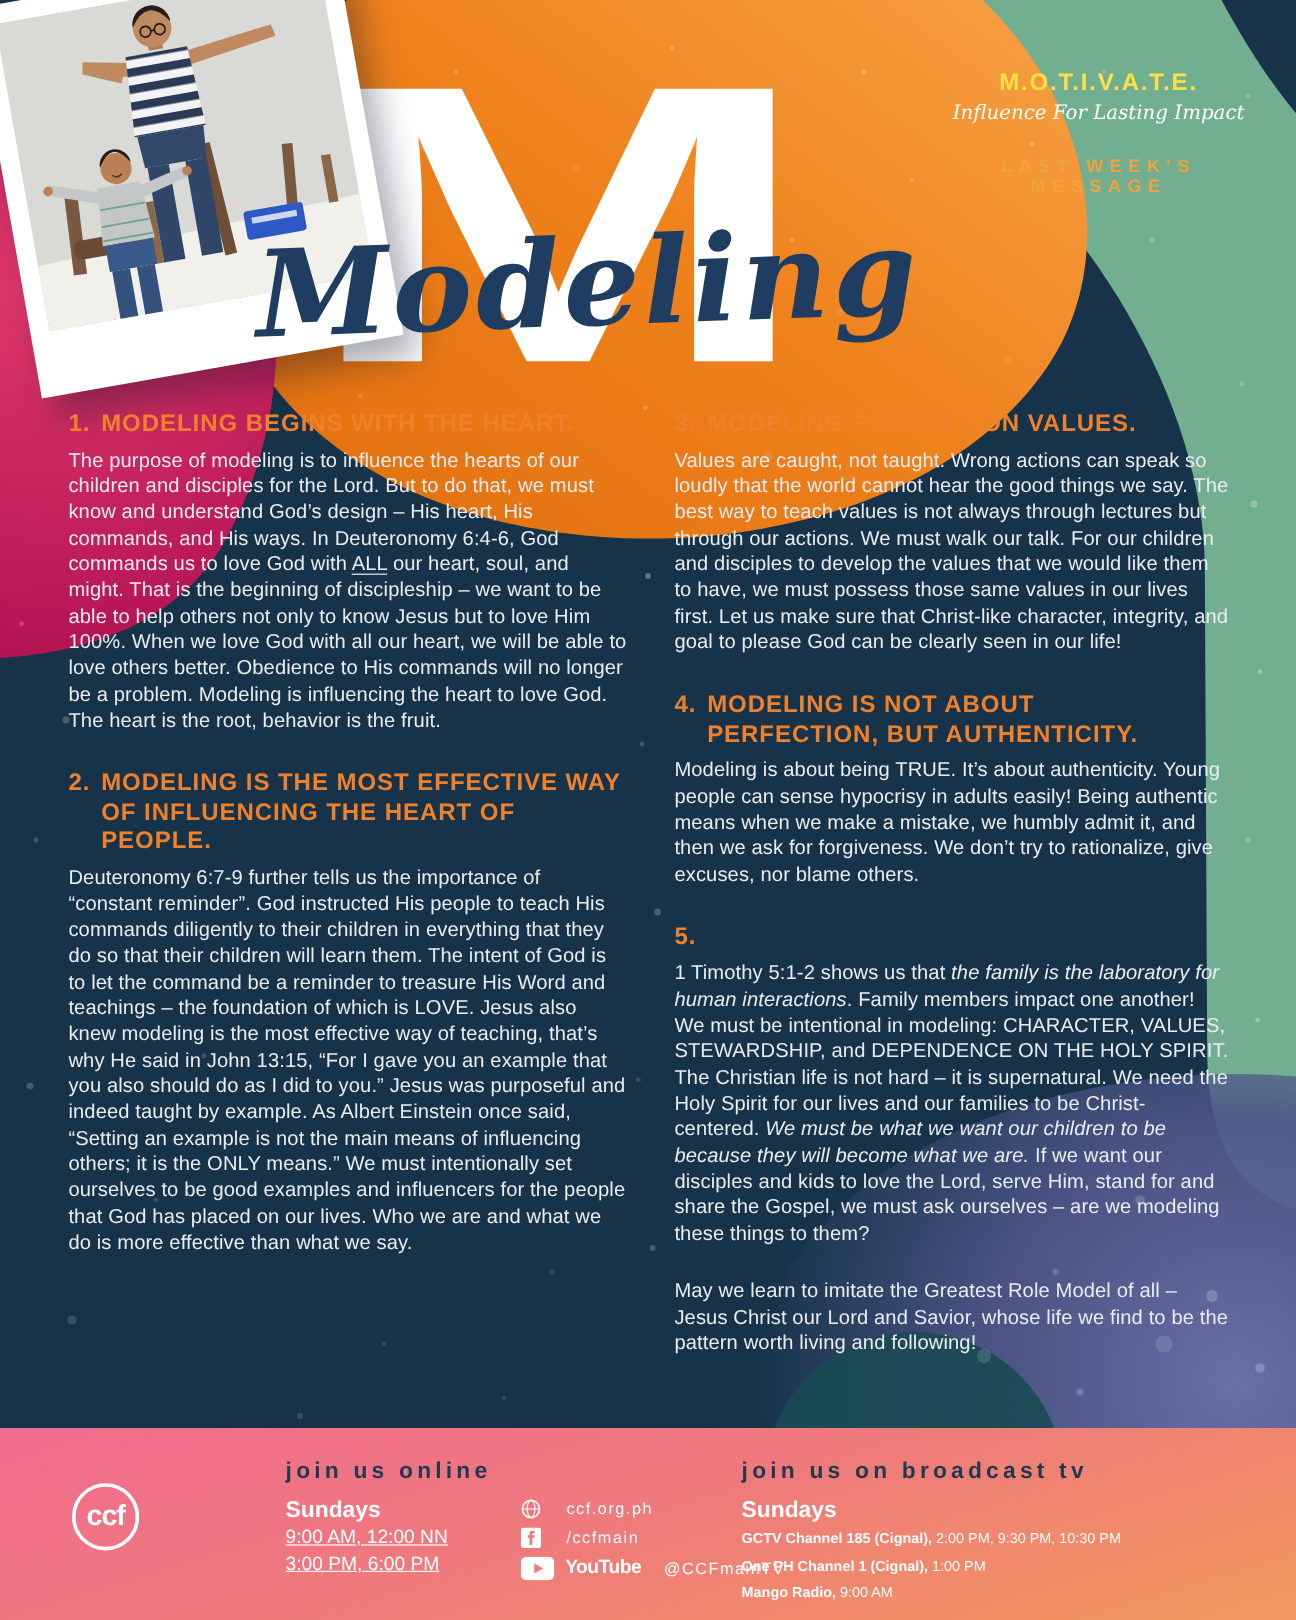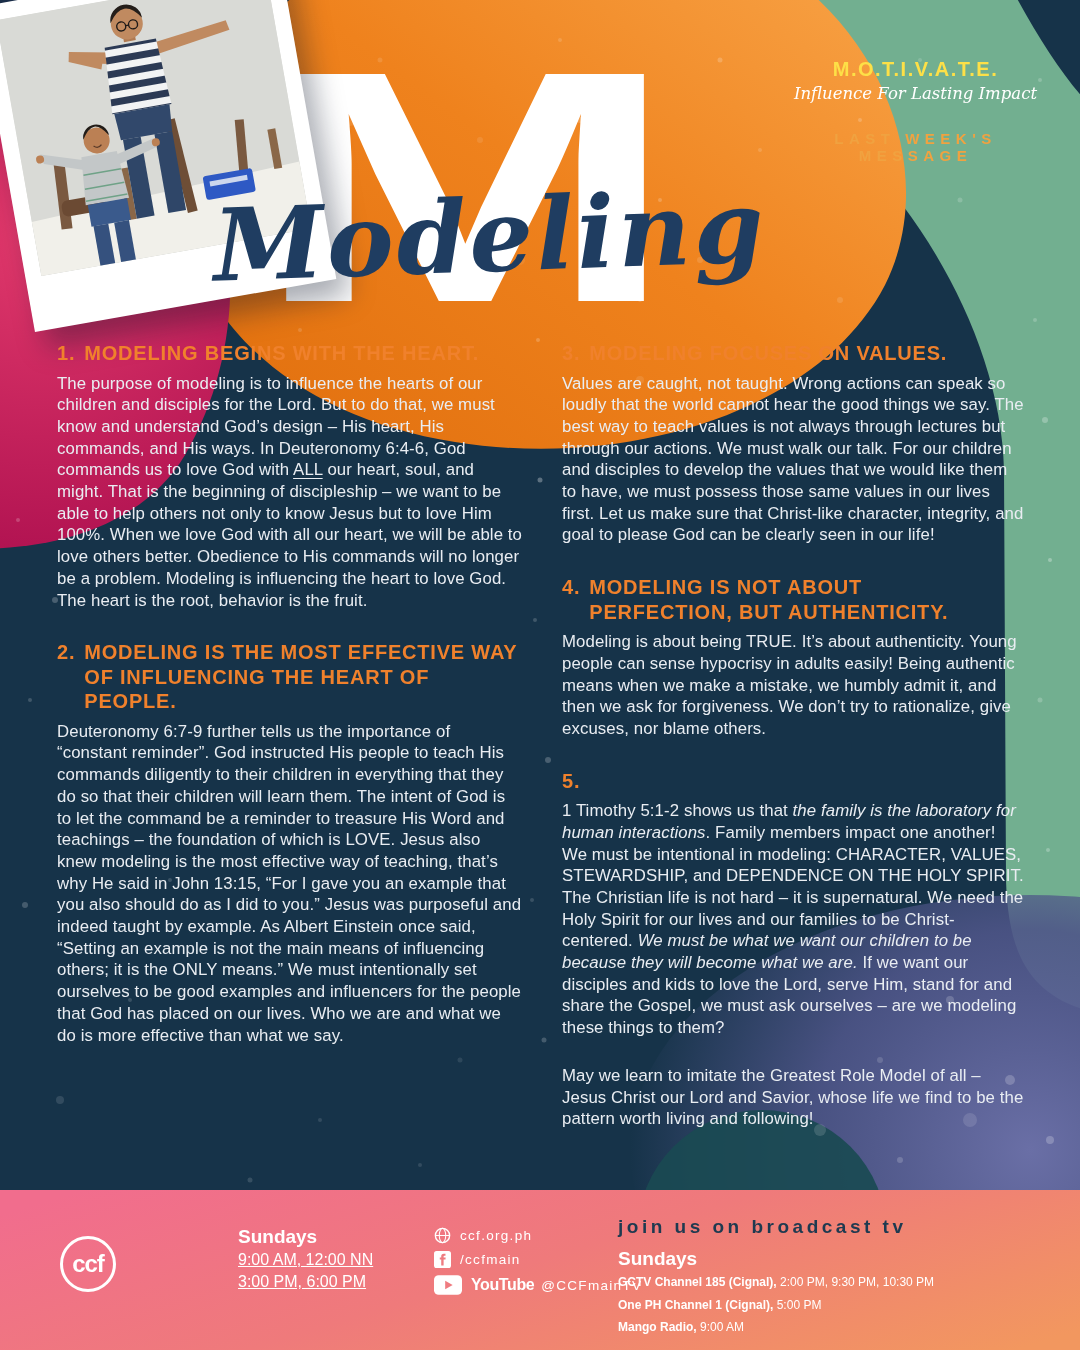--- a/index.html
+++ b/index.html
@@ -53,21 +53,21 @@
   .f-online{left:238px;}
   .f-broadcast{left:618px;}
   .f-heading{color:#1e3a50;font-size:19px;font-weight:700;letter-spacing:3.5px;}
   .f-row{display:flex;margin-top:9px;}
   .sched{width:160px;}
   .day{color:#ffffff;font-weight:700;font-size:19px;line-height:24px;}
   .t-line{color:#ffffff;font-size:16px;line-height:22px;text-decoration:underline;}
   .links{margin-left:36px;padding-top:2px;}
   .link-row{display:flex;align-items:center;margin-bottom:7px;color:#ffffff;}
   .link-row svg{margin-right:9px;flex:0 0 auto;}
-  .link-text{font-size:13.5px;letter-spacing:1.3px;}
+  .link-text{font-size:13.5px;letter-spacing:1.3px;margin-left:12px;}
   .yt-word{font-weight:700;font-size:16px;letter-spacing:-0.4px;margin-right:7px;}
   .bc-line{color:#ffffff;font-size:12px;line-height:22.5px;}
   .bc-line b{font-weight:700;}
 </style>
 </head>
 <body>
 
 <div class="canvas">
 
   <svg class="bg-svg" width="1080" height="1350" viewBox="0 0 1080 1350">
@@ -252,20 +252,21 @@
     </div>
     <p class="body-p"><span>1 Timothy 5:1-2 shows us that </span><span class="seg-i">the family is the laboratory for human interactions</span><span>. Family members impact one another! We must be intentional in modeling: CHARACTER, VALUES, STEWARDSHIP, and DEPENDENCE ON THE HOLY SPIRIT.  The Christian life is not hard – it is supernatural. We need the Holy Spirit for our lives and our families to be Christ-centered. </span><span class="seg-i">We must be what we want our children to be because they will become what we are.</span><span> If we want our disciples and kids to love the Lord, serve Him, stand for and share the Gospel, we must ask ourselves – are we modeling these things to them?</span></p>
 
     <p class="closing">May we learn to imitate the Greatest Role Model of all – Jesus Christ our Lord and Savior, whose life we find to be the pattern worth living and following!</p>
   </div>
 
   <div class="footer">
     <div class="ccf-logo">ccf</div>
 
     <div class="f-block f-online">
+      <div class="f-heading">join us online</div>
       <div class="f-row">
         <div class="sched">
           <div class="day">Sundays</div>
           <div class="t-line">9:00 AM, 12:00 NN</div>
           <div class="t-line">3:00 PM, 6:00 PM</div>
         </div>
         <div class="links">
           <div class="link-row">
             <svg width="17" height="17" viewBox="0 0 20 20">
               <circle cx="10" cy="10" r="8.4" stroke="#ffffff" stroke-width="1.6" fill="none"></circle>
@@ -294,21 +295,21 @@
     </div>
 
     <div class="f-block f-broadcast">
       <div class="f-heading">join us on broadcast tv</div>
       <div style="margin-top:9px;">
         <div class="day">Sundays</div>
         <div class="bc-line">
           <b>GCTV Channel 185 (Cignal),</b><span> 2:00 PM, 9:30 PM, 10:30 PM</span>
         </div>
         <div class="bc-line">
-          <b>One PH Channel 1 (Cignal),</b><span> 5:00 PM</span>
+          <b>One PH Channel 1 (Cignal),</b><span> 1:00 PM</span>
         </div>
         <div class="bc-line">
           <b>Mango Radio,</b><span> 9:00 AM</span>
         </div>
       </div>
     </div>
   </div>
 
 </div>
 

